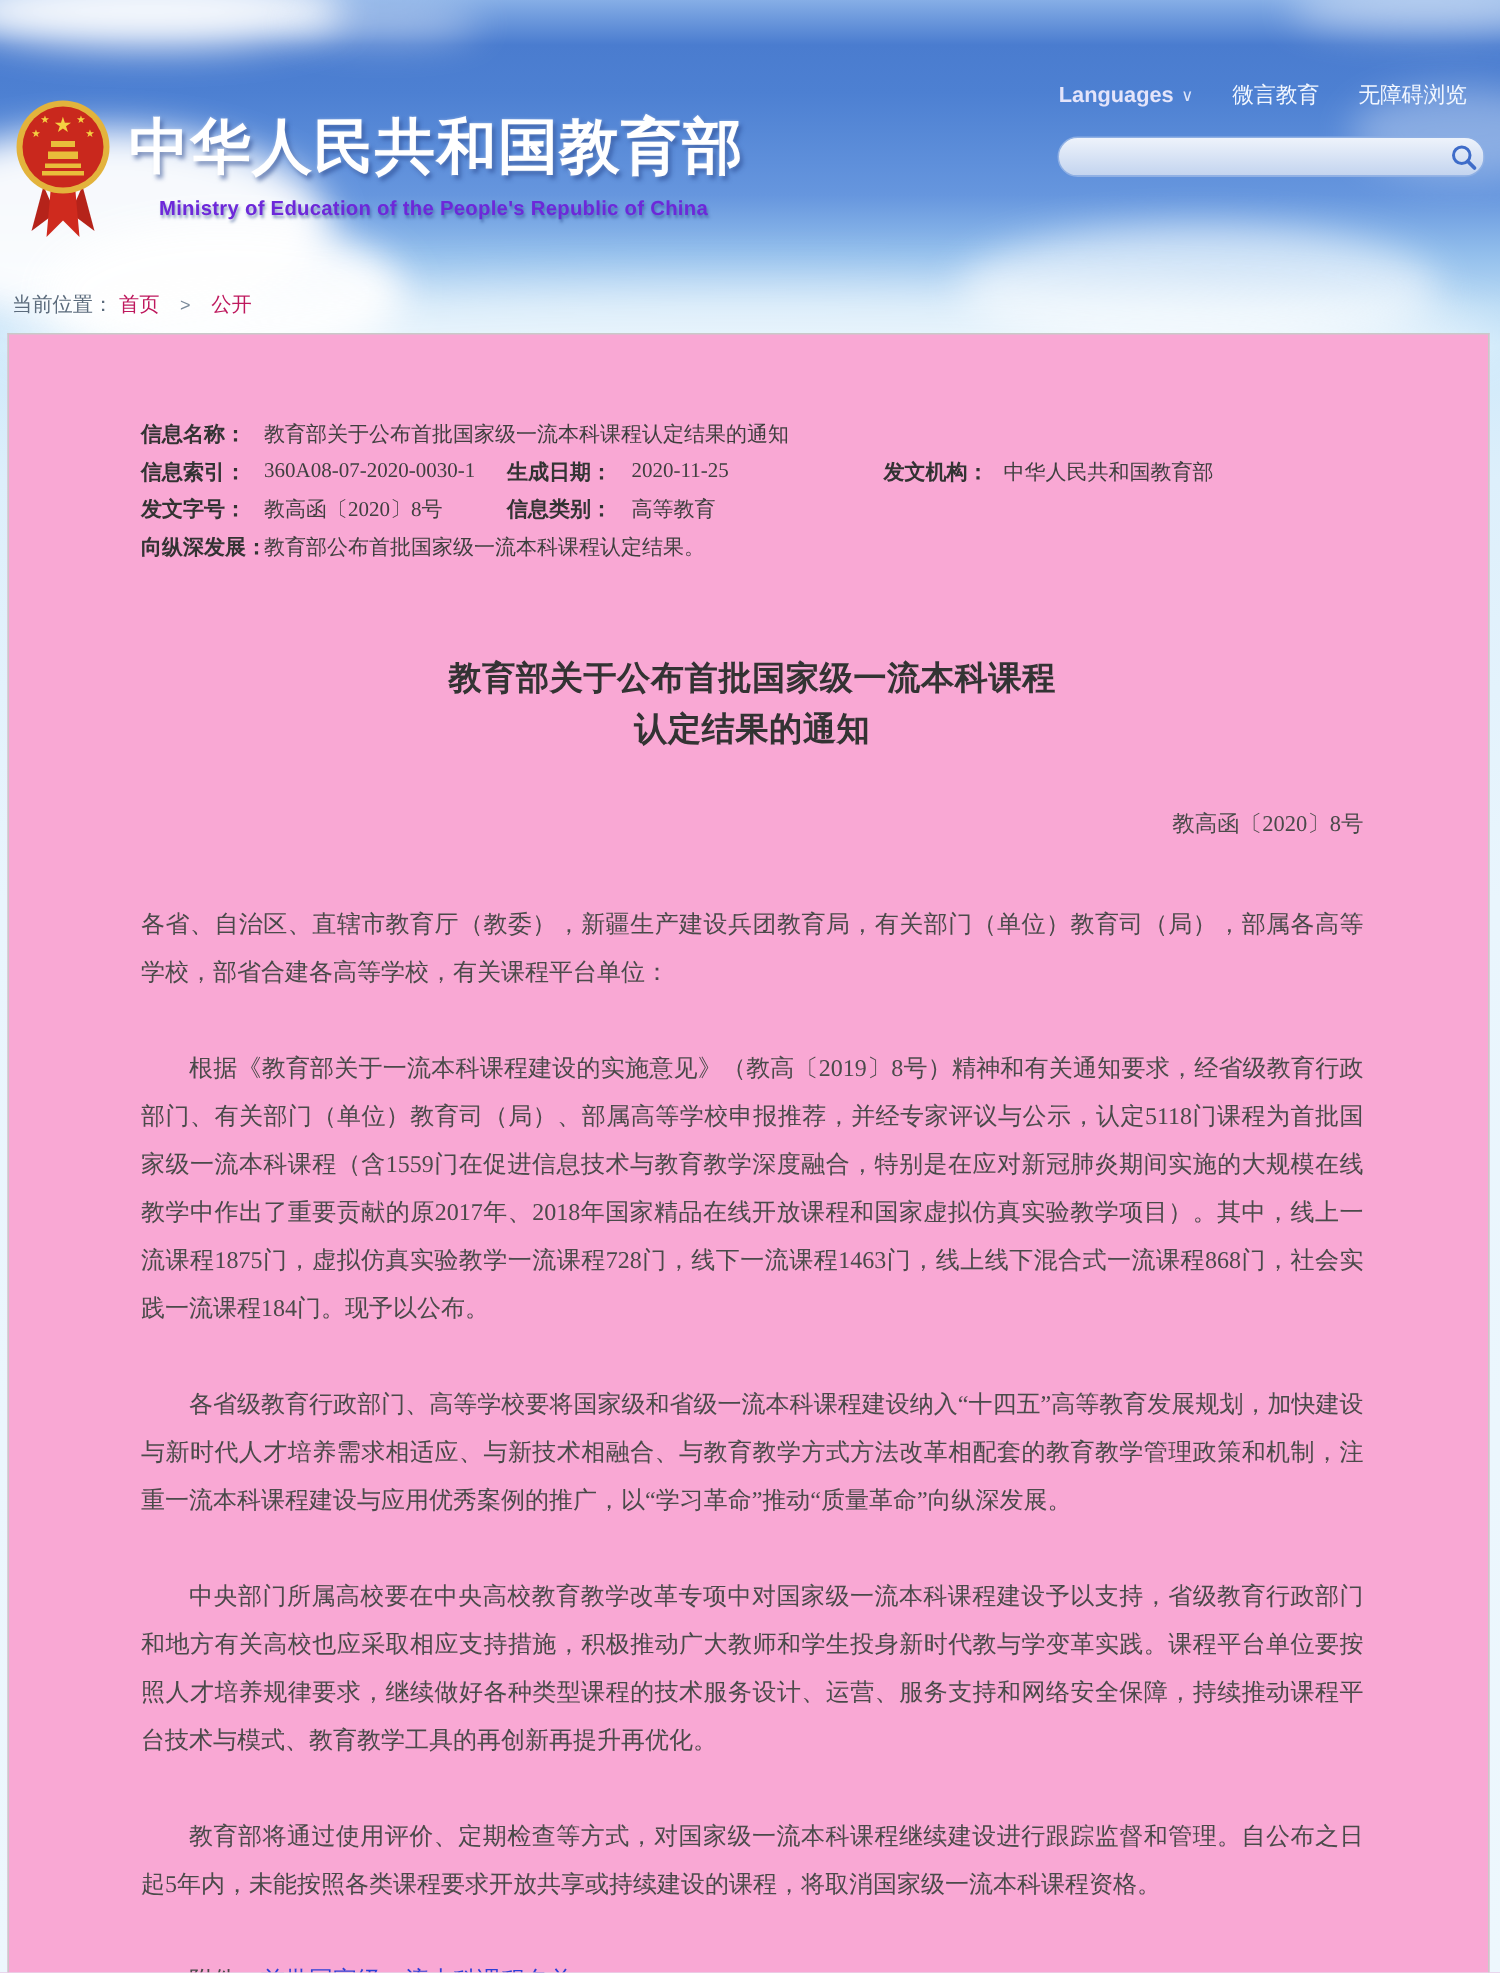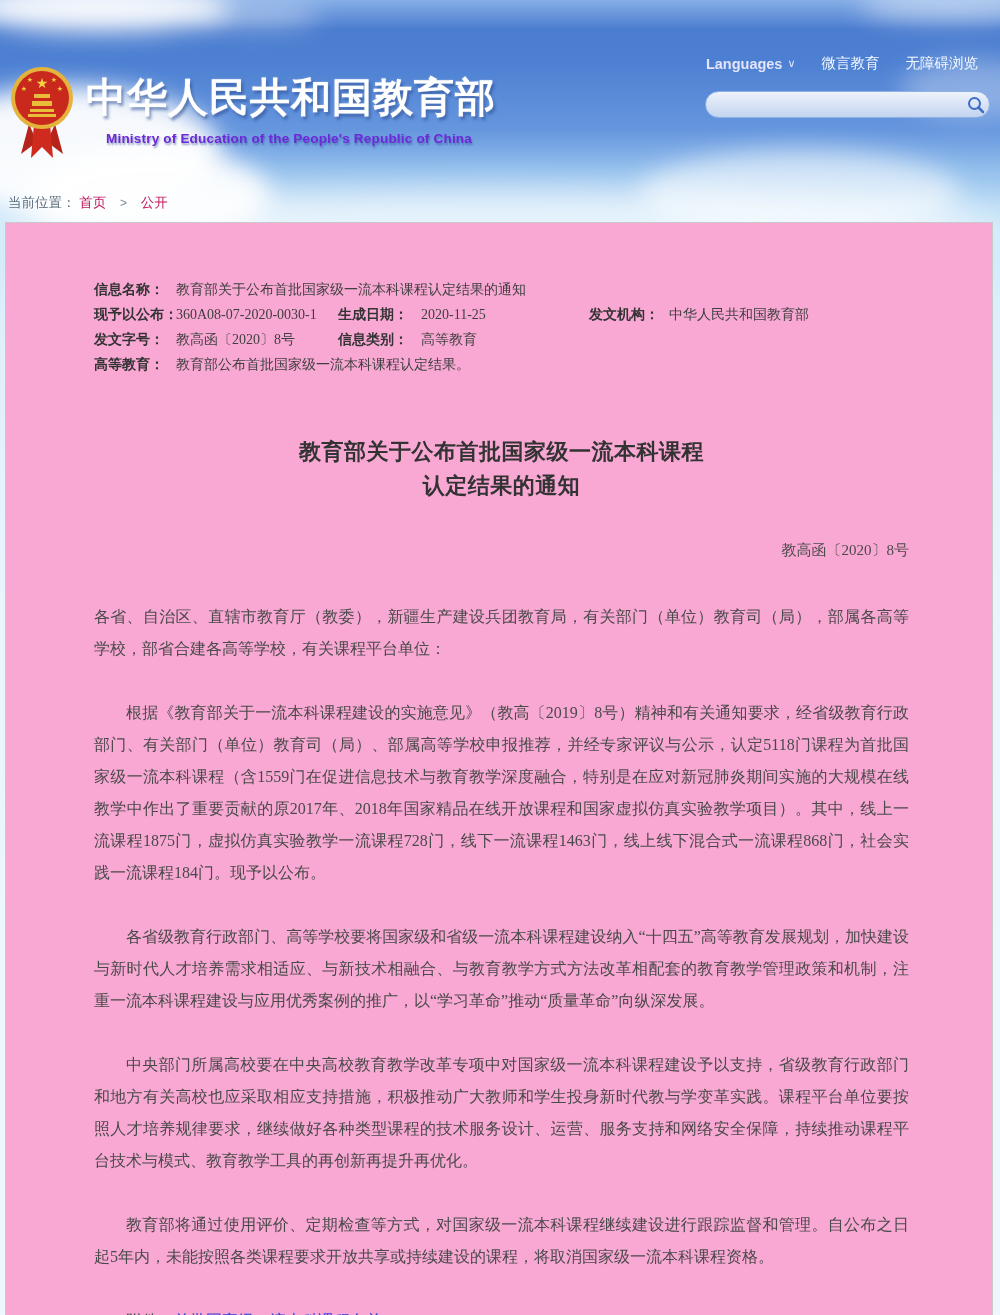--- a/index.html
+++ b/index.html
@@ -172,35 +172,35 @@
 </div>
 
 <div class="panel">
 
   <div class="info">
     <div class="irow">
       <span class="ilabel w-l1">信息名称：</span>
       <span class="span-rest">教育部关于公布首批国家级一流本科课程认定结果的通知</span>
     </div>
     <div class="irow">
-      <span class="ilabel w-l1">现予以公布：</span>
+      <span class="ilabel w-l1">信息索引：</span>
       <span class="w-v1">360A08-07-2020-0030-1</span>
       <span class="ilabel w-l2">生成日期：</span>
       <span class="w-v2">2020-11-25</span>
       <span class="ilabel w-l3">发文机构：</span>
       <span class="w-v3">中华人民共和国教育部</span>
     </div>
     <div class="irow">
       <span class="ilabel w-l1">发文字号：</span>
       <span class="w-v1">教高函〔2020〕8号</span>
       <span class="ilabel w-l2">信息类别：</span>
       <span class="w-v2">高等教育</span>
     </div>
     <div class="irow">
-      <span class="ilabel w-l1">高等教育：</span>
+      <span class="ilabel w-l1">向纵深发展：</span>
       <span class="span-rest">教育部公布首批国家级一流本科课程认定结果。</span>
     </div>
   </div>
 
   <h1 class="doc-title">
     <span>教育部关于公布首批国家级一流本科课程</span><br>
     <span>认定结果的通知</span>
   </h1>
 
   <div class="doc-number">教高函〔2020〕8号</div>

